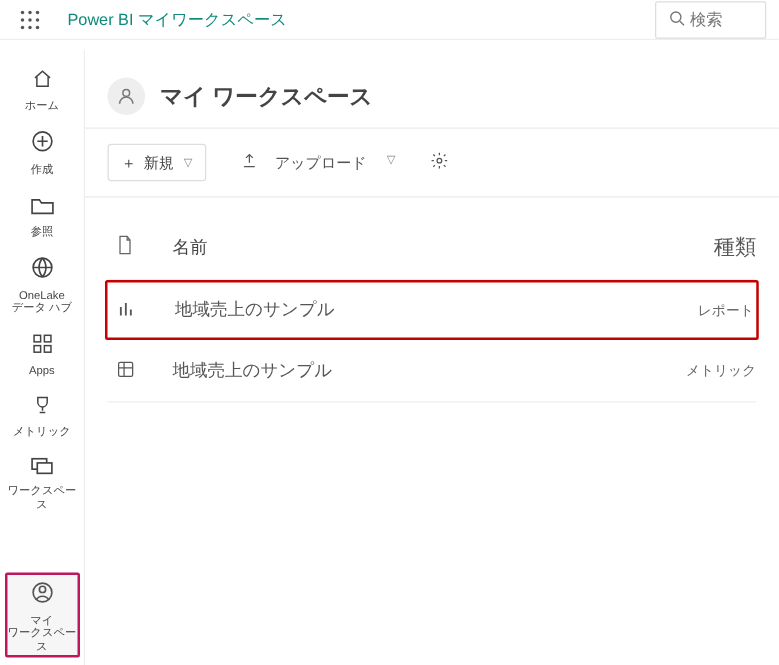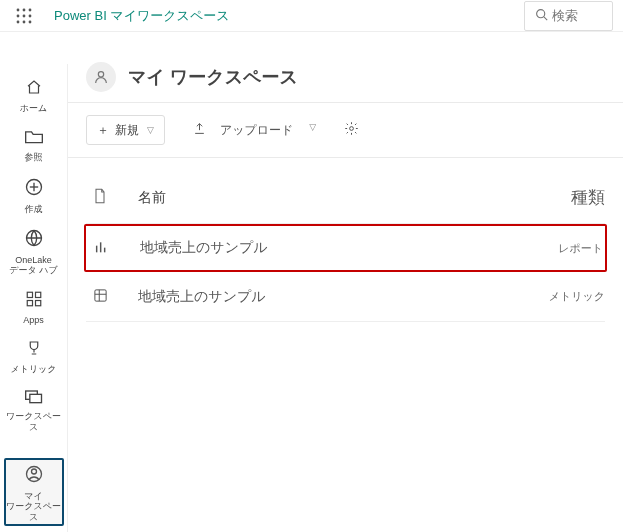--- a/index.html
+++ b/index.html
@@ -7,26 +7,26 @@
 
   
   .topbar { height: 32px; display: flex; align-items: center; padding: 0 10px; border-bottom: 1px solid #eee; }
   .waffle { width: 28px; height: 28px; display: flex; align-items: center; justify-content: center; margin-right: 16px; color: #555; }
   .brand { color: #0d8a7a; font-size: 13px; text-decoration: none; }
   .search-box { margin-left: auto; border: 1px solid #ddd; height: 30px; padding: 0 10px; display: flex; align-items: center; border-radius: 2px; min-width: 80px; }
   .search-box input { border: none; outline: none; font-size: 13px; color: #b91c1c; width: 50px; }
   .search-icon { margin-right: 4px; color: #666; }
 
   
-  .leftrail { position: absolute; top: 64px; left: 0; width: 68px; bottom: 0; border-right: 1px solid #eee; display: flex; flex-direction: column; align-items: center; padding-top: 6px; background:#fff; }
+  .leftrail { position: absolute; top: 40px; left: 0; width: 68px; bottom: 0; border-right: 1px solid #eee; display: flex; flex-direction: column; align-items: center; padding-top: 6px; background:#fff; }
   .rail-item { width: 60px; display: flex; flex-direction: column; align-items: center; gap: 2px; padding: 8px 0 6px; color: #444; cursor: default; }
   .rail-item .icon { font-size: 18px; }
   .rail-item .lbl { font-size: 9px; text-align: center; line-height: 1.15; }
   .rail-item.small .icon { font-size: 18px; }
-  .rail-hl { border: 2px solid #0c4a6e; border-radius: 2px; padding: 4px 0 2px; margin-top: auto; margin-bottom: 6px; background: #f6f6f6; }
+  .rail-hl { border: 2px solid #be185d; border-radius: 2px; padding: 4px 0 2px; margin-top: auto; margin-bottom: 6px; background: #f6f6f6; }
 
   
   .main { position: absolute; left: 68px; top: 48px; right: 0; bottom: 0; padding: 0; }
   .ws-header { display: flex; align-items: center; gap: 12px; padding: 14px 18px 10px; border-bottom: 1px solid #eaeaea; }
   .avatar { width: 30px; height: 30px; border-radius: 50%; background: #eee; display: flex; align-items: center; justify-content: center; color: #666; font-size: 16px; }
   .ws-title { font-size: 18px; color: #444; font-weight: 700; }
 
   .toolbar { display: flex; align-items: center; gap: 28px; padding: 12px 18px; border-bottom: 1px solid #eaeaea; }
   .btn-new { border: 1px solid #ddd; border-radius: 3px; height: 30px; display: inline-flex; align-items: center; gap: 6px; padding: 0 10px; font-size: 12px; color: #444; background:#fff; }
   .tb-link { display: inline-flex; align-items: flex-start; gap: 14px; color: #555; font-size: 12px; }
@@ -76,32 +76,32 @@
 
 <div class="leftrail">
   <div class="rail-item">
     <span class="icon"><svg width="18" height="18" viewBox="0 0 24 24" fill="none" stroke="#444" stroke-width="1.6">
           <path d="M4 11 L12 4 L20 11"></path>
           <path d="M6 10 V20 H18 V10"></path>
         </svg></span>
     <span class="lbl">ホーム</span>
   </div>
   <div class="rail-item">
-    <span class="icon"><svg width="20" height="18" viewBox="0 0 24 20" fill="none" stroke="#444" stroke-width="1.6">
-          <path d="M2 5 h7 l2 3 h11 v10 h-20 z"></path>
-        </svg></span>
-    <span class="lbl">参照</span>
-  </div>
-  <div class="rail-item">
     <span class="icon"><svg width="20" height="20" viewBox="0 0 24 24" fill="none" stroke="#444" stroke-width="1.6">
           <circle cx="12" cy="12" r="9"></circle>
           <line x1="12" y1="7" x2="12" y2="17"></line>
           <line x1="7" y1="12" x2="17" y2="12"></line>
         </svg></span>
     <span class="lbl">作成</span>
+  </div>
+  <div class="rail-item">
+    <span class="icon"><svg width="20" height="18" viewBox="0 0 24 20" fill="none" stroke="#444" stroke-width="1.6">
+          <path d="M2 5 h7 l2 3 h11 v10 h-20 z"></path>
+        </svg></span>
+    <span class="lbl">参照</span>
   </div>
   <div class="rail-item small">
     <span class="icon"><svg width="20" height="20" viewBox="0 0 24 24" fill="none" stroke="#444" stroke-width="1.6">
           <circle cx="12" cy="12" r="9"></circle>
           <path d="M3 12 h18 M12 3 a14 14 0 0 1 0 18 M12 3 a14 14 0 0 0 0 18"></path>
         </svg></span>
     <span class="lbl"><span>OneLake</span><br><span>データ ハブ</span></span>
   </div>
   <div class="rail-item">
     <span class="icon"><svg width="18" height="18" viewBox="0 0 24 24" fill="none" stroke="#444" stroke-width="1.6">

